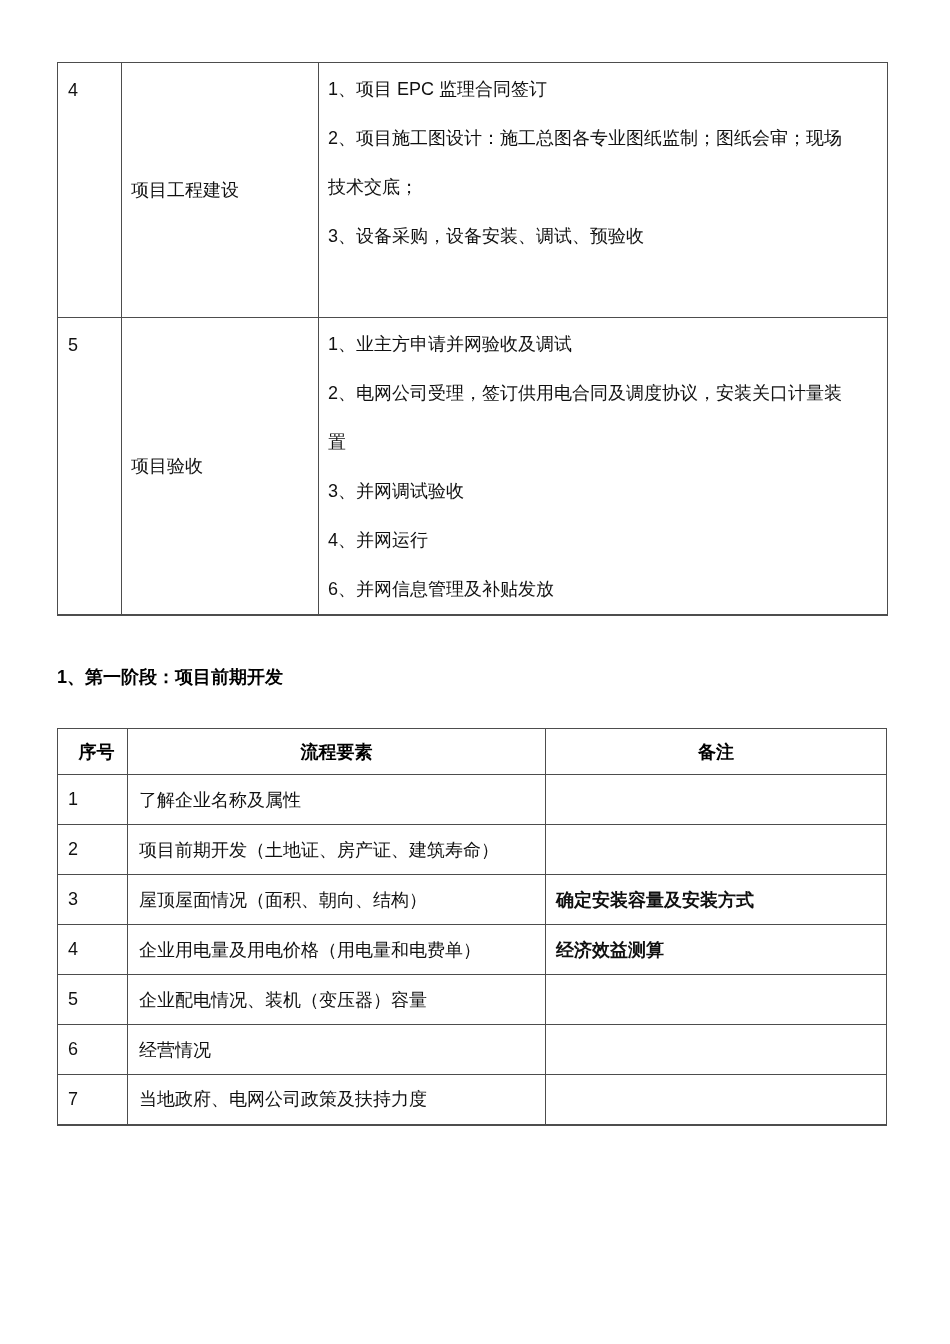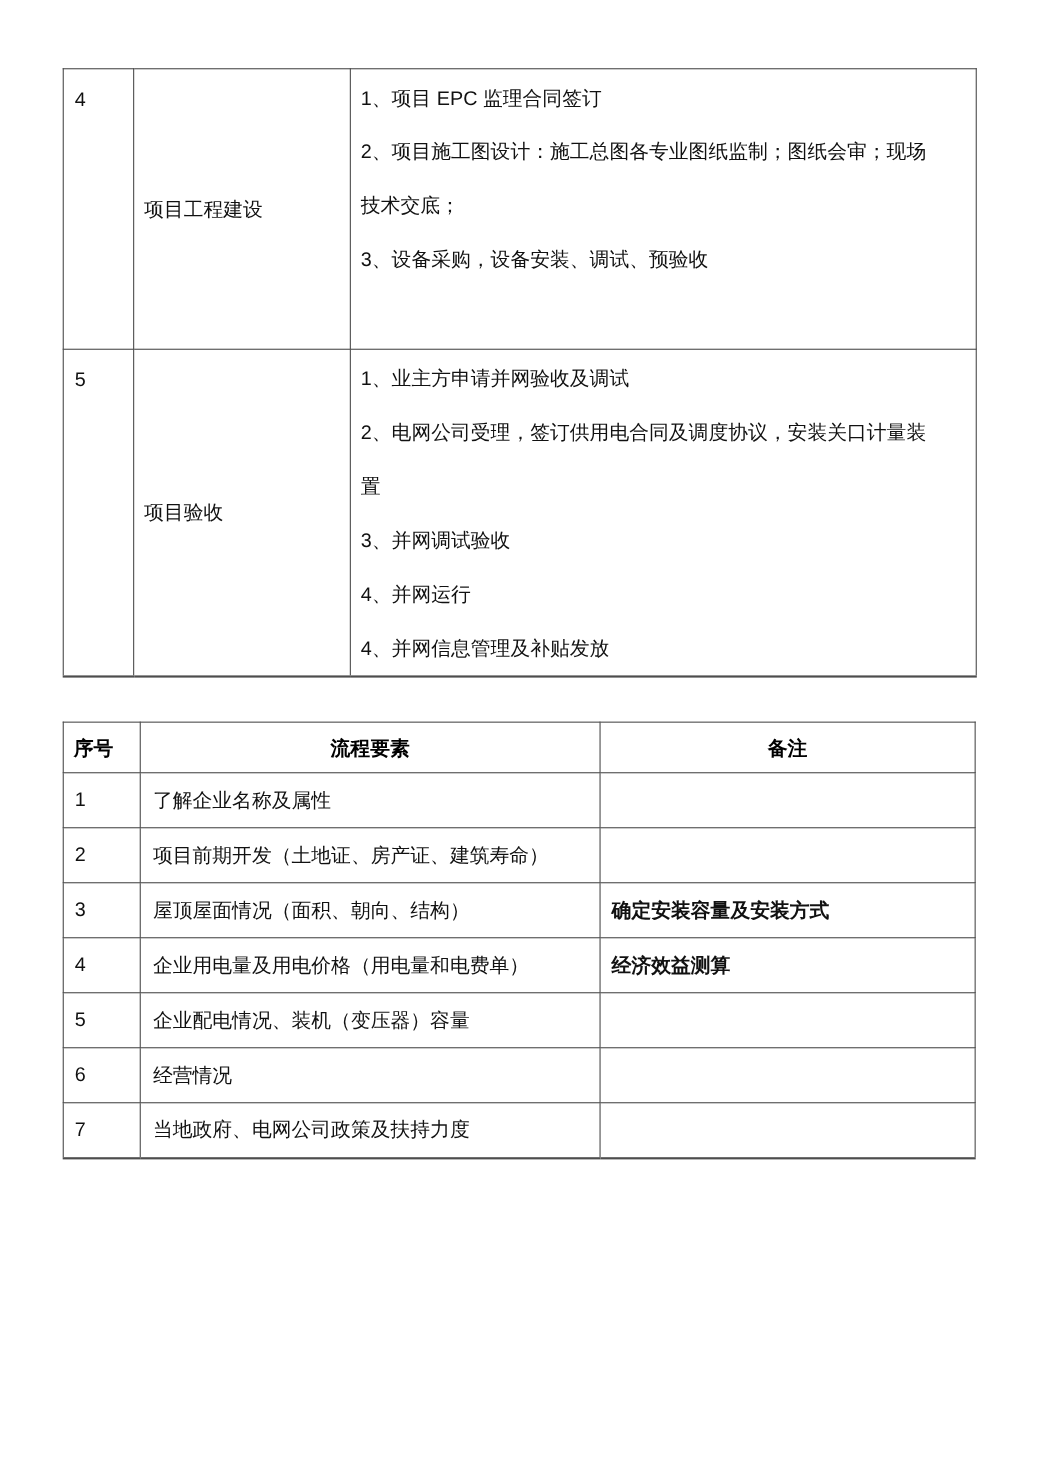--- a/index.html
+++ b/index.html
@@ -40,21 +40,21 @@
 
   
   .t2{margin-top:40px;}
   .t2 .col-no{width:70px;}
   .t2 .col-elem{width:418px;}
   .t2 .col-note{width:341px;}
   .t2 th{
     height:46px;font-size:18px;font-weight:bold;
     vertical-align:middle;color:#000;
   }
-  .t2 th.col-no{text-align:left;padding-left:9px;}
+  .t2 th.col-no{text-align:center;padding-left:9px;}
   .t2 td{height:50px;font-size:18px;vertical-align:middle;}
   .t2 td.c-no{padding-left:10px;}
   .t2 td.c-elem{padding-left:11px;}
   .t2 td.c-note{padding-left:10px;font-weight:bold;}
   .t2 tr:last-child td{border-bottom-width:2px;}
 </style>
 </head>
 <body>
 
 <div class="page">
@@ -76,26 +76,27 @@
         </td>
       </tr>
       <tr class="r5">
         <td class="num">5</td>
         <td class="stage">项目验收</td>
         <td class="items">
           <div class="line">1、业主方申请并网验收及调试</div>
           <div class="line">2、电网公司受理，签订供用电合同及调度协议，安装关口计量装置</div>
           <div class="line">3、并网调试验收</div>
           <div class="line">4、并网运行</div>
-          <div class="line">4、并网信息管理及补贴发放</div>
+          <div class="line">6、并网信息管理及补贴发放</div>
         </td>
       </tr>
     </tbody>
   </table>
 
+  <div class="h-subsection">1、第一阶段：项目前期开发</div>
 
   <table class="t2">
     <colgroup>
         <col class="col-no">
         <col class="col-elem">
         <col class="col-note">
       </colgroup>
     <thead>
       <tr>
         <th class="col-no">序号</th>

